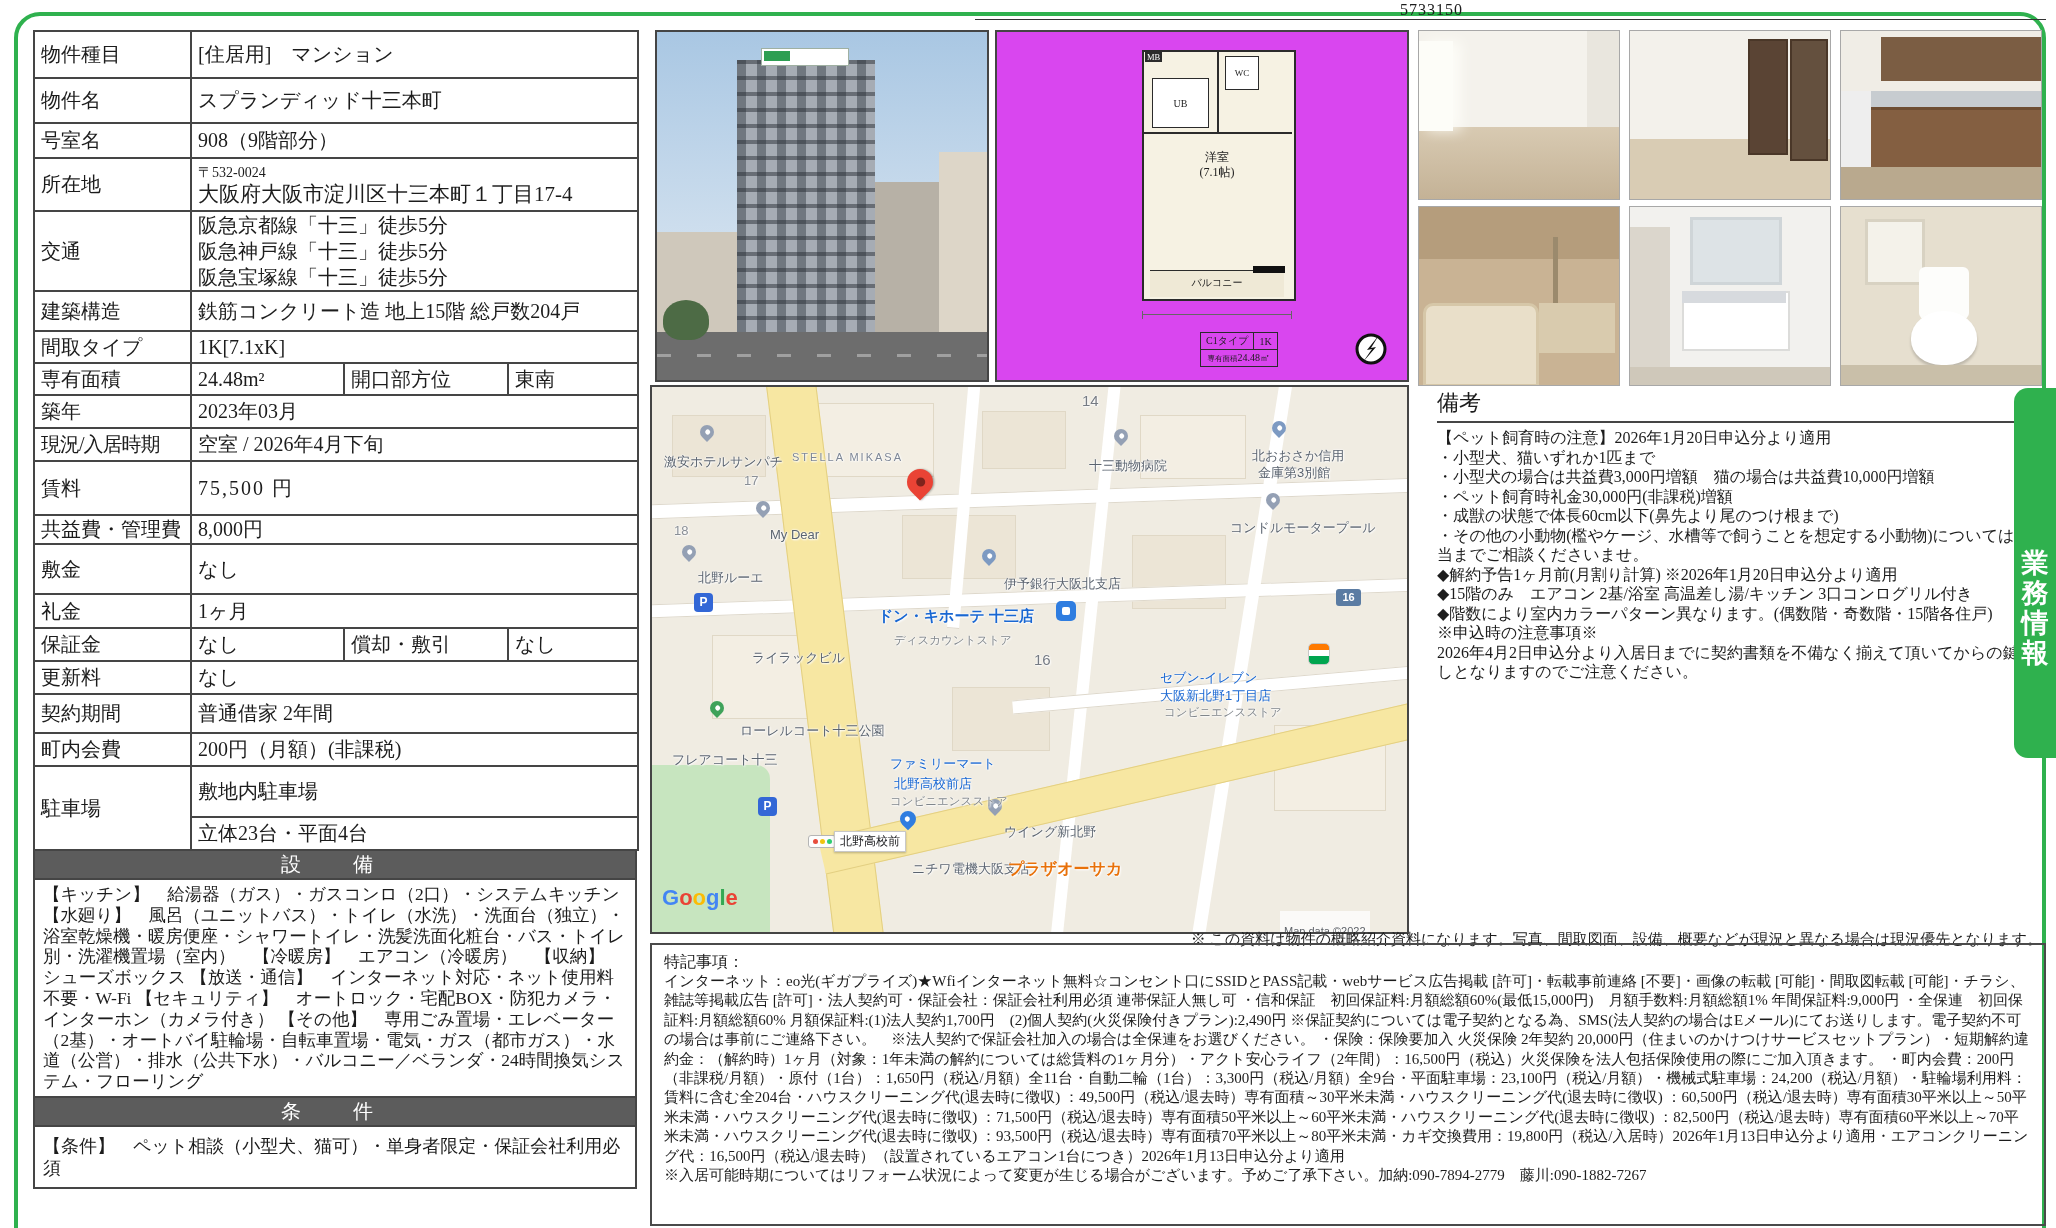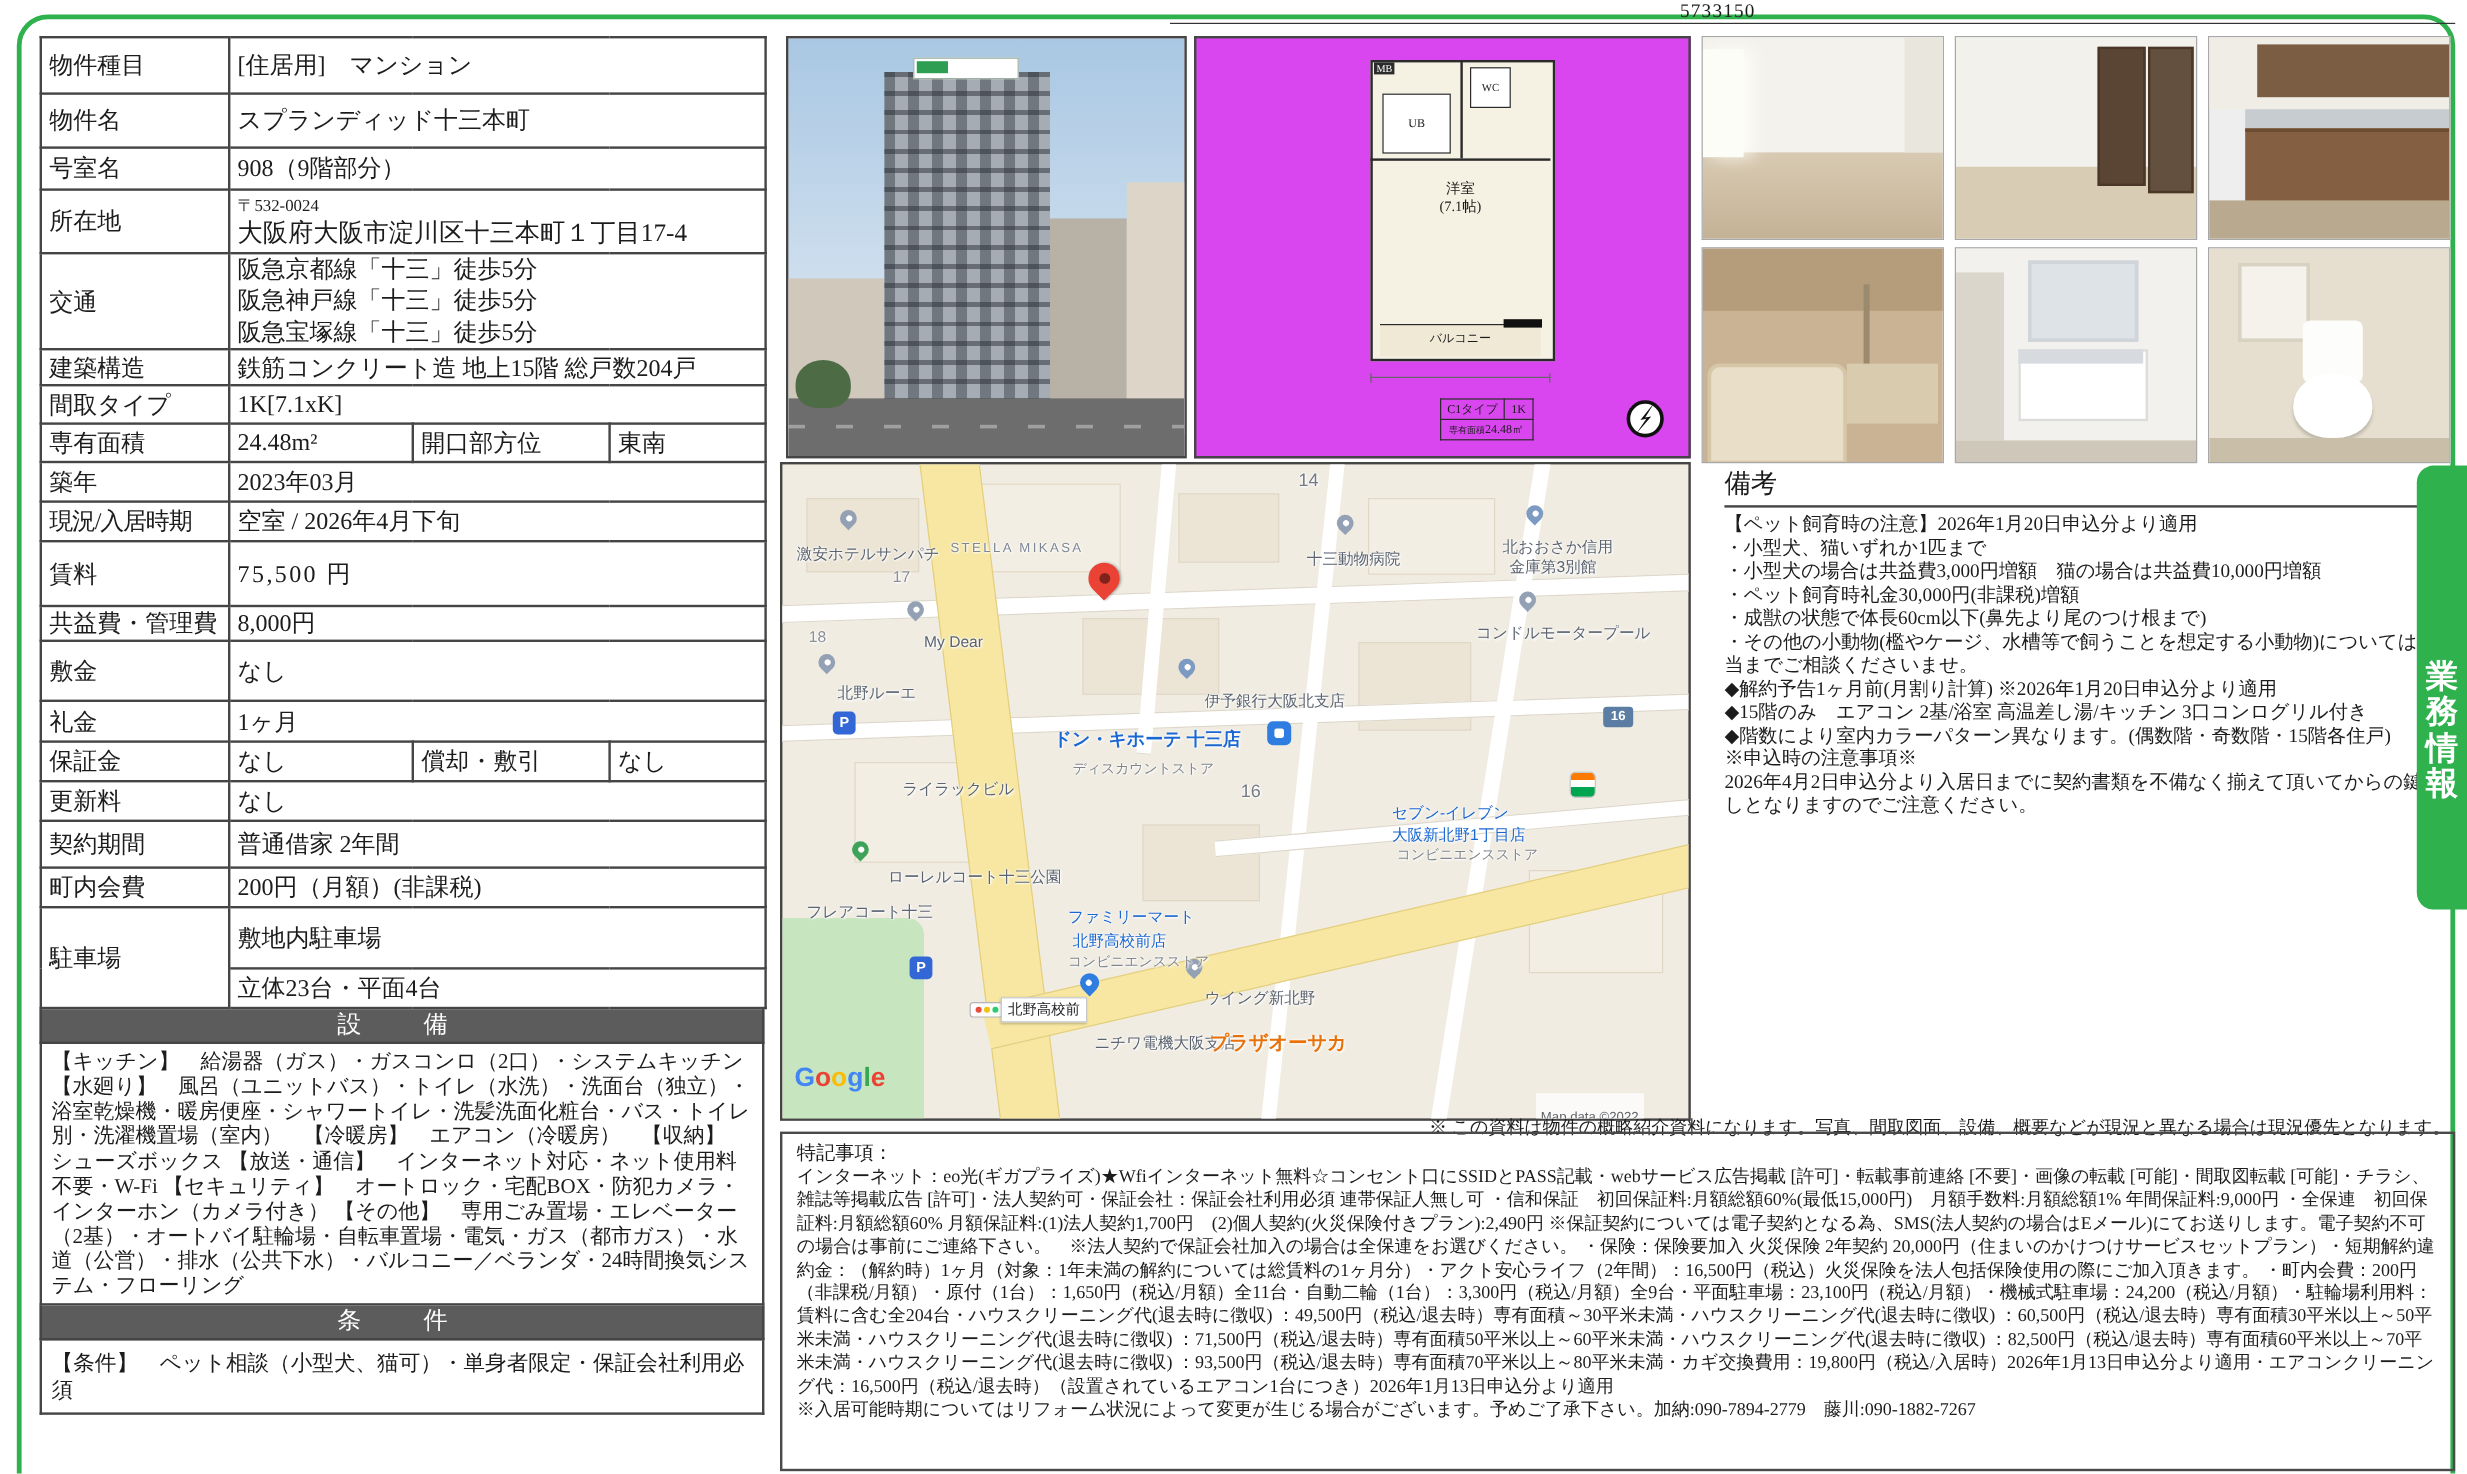--- a/index.html
+++ b/index.html
@@ -171,21 +171,21 @@
       </td>
     </tr>
     <tr style="height:80px">
       <td class="lb-sm">交通</td>
       <td colspan="3">
         <span class="acc-line">阪急京都線「十三」徒歩5分</span>
         <span class="acc-line">阪急神戸線「十三」徒歩5分</span>
         <span class="acc-line">阪急宝塚線「十三」徒歩5分</span>
       </td>
     </tr>
-    <tr style="height:30px">
+    <tr style="height:40px">
       <td class="lb">建築構造</td>
       <td colspan="3">鉄筋コンクリート造 地上15階 総戸数204戸</td>
     </tr>
     <tr style="height:32px">
       <td class="lb">間取タイプ</td>
       <td colspan="3">1K[7.1xK]</td>
     </tr>
     <tr style="height:32px">
       <td class="lb">専有面積</td>
       <td>24.48m²</td>

